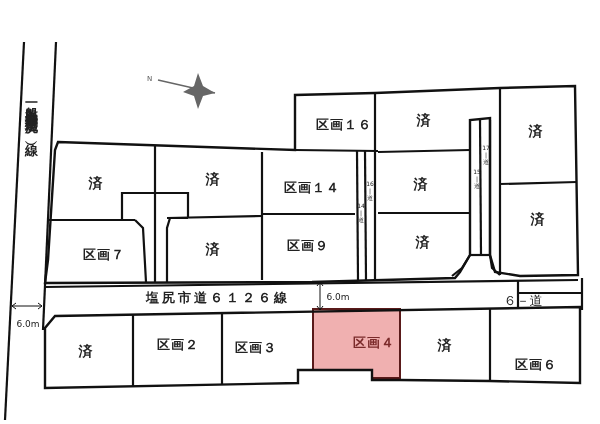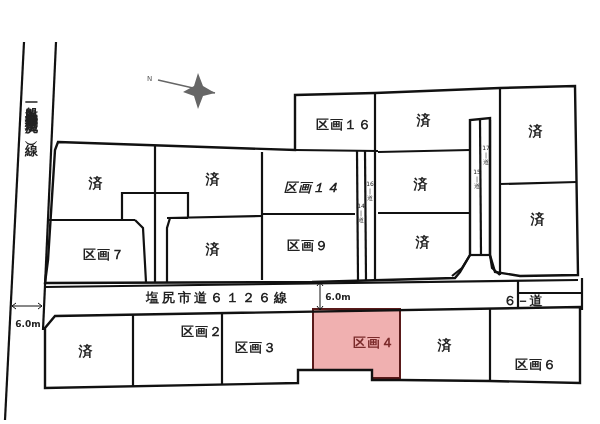--- a/index.html
+++ b/index.html
@@ -3,21 +3,21 @@
 <meta charset="utf-8">
 <style>
   html, body { margin:0; padding:0; background:#ffffff; }
   body { width:600px; height:424px; position:relative; overflow:hidden;
          font-family:"DejaVu Sans", "Liberation Sans", sans-serif; color:#111; }
   #map { position:absolute; left:0; top:0; width:600px; height:424px; }
   .lbl { position:absolute; font-weight:bold; font-size:13px; white-space:nowrap;
          transform:translate(-50%,-50%); color:#222; letter-spacing:1px; }
   .lbl.big { font-size:14px; }
   .lbl.hl { color:#7a2a2a;padding-left:36px; }
-  .small { position:absolute; font-size:8px; transform:translate(-50%,-50%); color:#222; white-space:nowrap;font-weight:bold; }
+  .small { position:absolute; font-size:8px; transform:translate(-50%,-50%); color:#222; white-space:nowrap; }
   .vtext { position:absolute; writing-mode:vertical-rl; text-orientation:upright;
            font-weight:bold; font-size:13px; letter-spacing:2px; color:#222; }
   .vsmall { position:absolute; font-size:6px; line-height:7px; width:8px; text-align:center; color:#222; }
   .road-name { position:absolute; font-weight:bold; font-size:13px; letter-spacing:3px;
                transform:translate(-50%,-50%); color:#222; white-space:nowrap; }
   .compass-n { position:absolute; font-size:7px; color:#555; }
 </style>
 </head>
 <body>
 
@@ -94,30 +94,30 @@
 <div class="road-name" style="left:218px; top:298px;">塩尻市道６１２６線</div>
 <div class="small" style="left:338px; top:297px; font-size:9px;">6.0m</div>
 
 <div class="small" style="left:523px; top:301px; font-size:13px;">６－道</div>
 <div class="vsmall" style="left:357px; top:202px;">14 | 道</div>
 <div class="vsmall" style="left:366px; top:180px;">16 | 道</div>
 <div class="vsmall" style="left:473px; top:168px;">15 | 道</div>
 <div class="vsmall" style="left:482px; top:144px;">17 | 道</div>
 
 <div class="lbl big" style="left:86px; top:352px;">済</div>
-<div class="lbl" style="left:178px; top:332px;padding-left:48px;">区画２</div>
+<div class="lbl" style="left:178px; top:345px;">区画２</div>
 <div class="lbl" style="left:256px; top:348px;">区画３</div>
 <div class="lbl hl" style="left:356px; top:343px;">区画４</div>
 <div class="lbl big" style="left:445px; top:346px;">済</div>
 <div class="lbl" style="left:536px; top:341px;margin-top:24px;">区画６</div>
 
 <div class="lbl big" style="left:96px; top:184px;">済</div>
 <div class="lbl" style="left:96px; top:255px;margin-left:8px;">区画７</div>
 <div class="lbl big" style="left:213px; top:180px;">済</div>
 <div class="lbl big" style="left:213px; top:250px;">済</div>
-<div class="lbl" style="left:312px; top:188px;font-style:italic;">区画１４</div>
+<div class="lbl" style="left:312px; top:188px;">区画１４</div>
 <div class="lbl" style="left:308px; top:246px;">区画９</div>
 <div class="lbl" style="left:332px; top:125px;padding-left:24px;">区画１６</div>
 <div class="lbl big" style="left:424px; top:121px;">済</div>
 <div class="lbl big" style="left:421px; top:185px;">済</div>
 <div class="lbl big" style="left:423px; top:243px;">済</div>
 <div class="lbl big" style="left:536px; top:132px;">済</div>
 <div class="lbl big" style="left:538px; top:220px;">済</div>
 
 </body></html>

